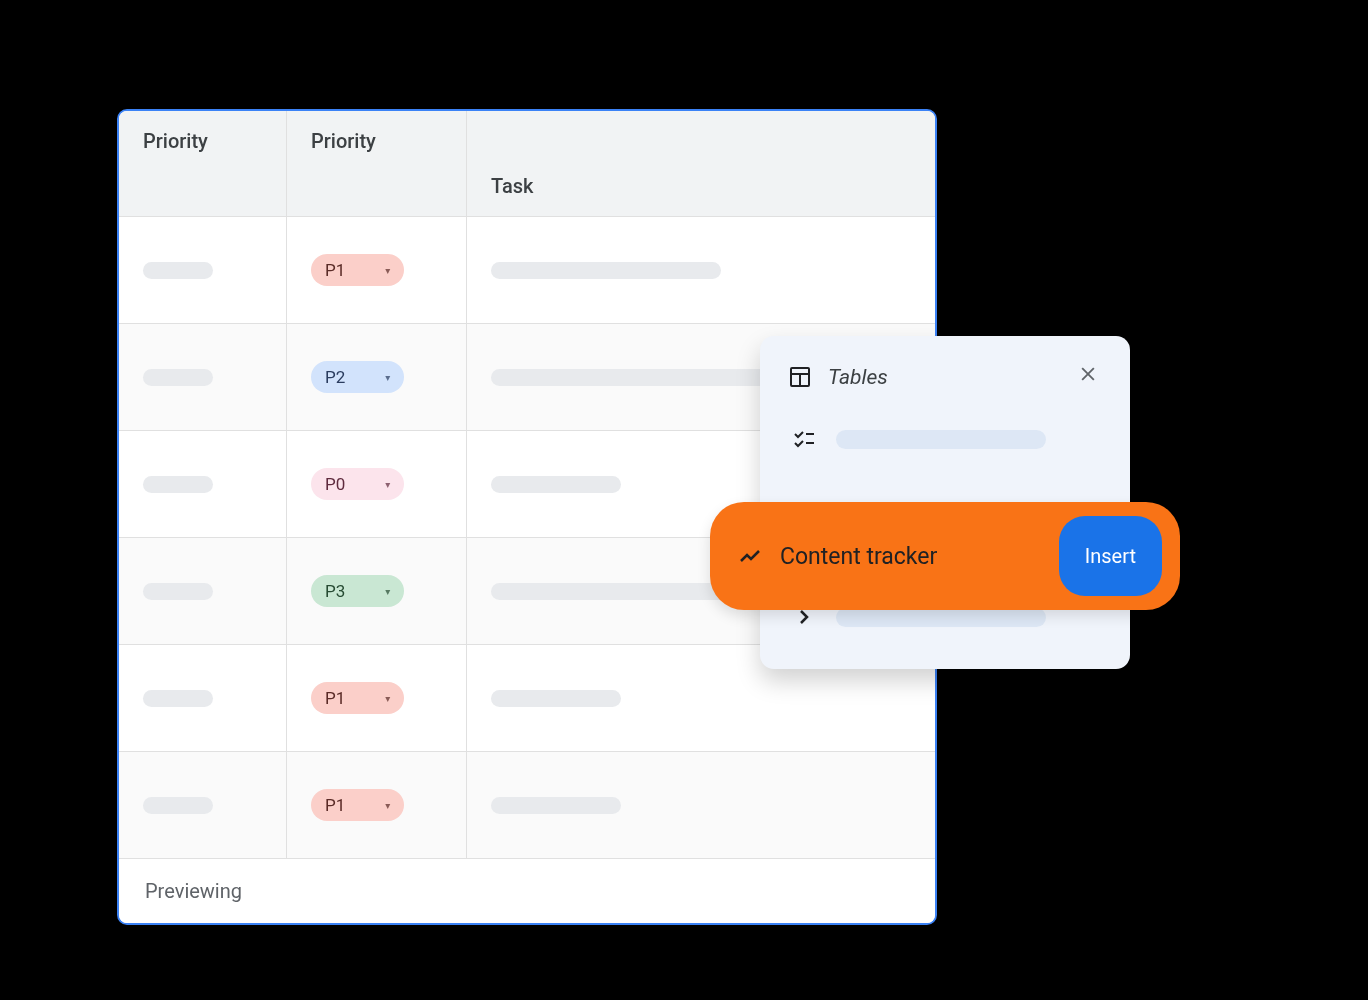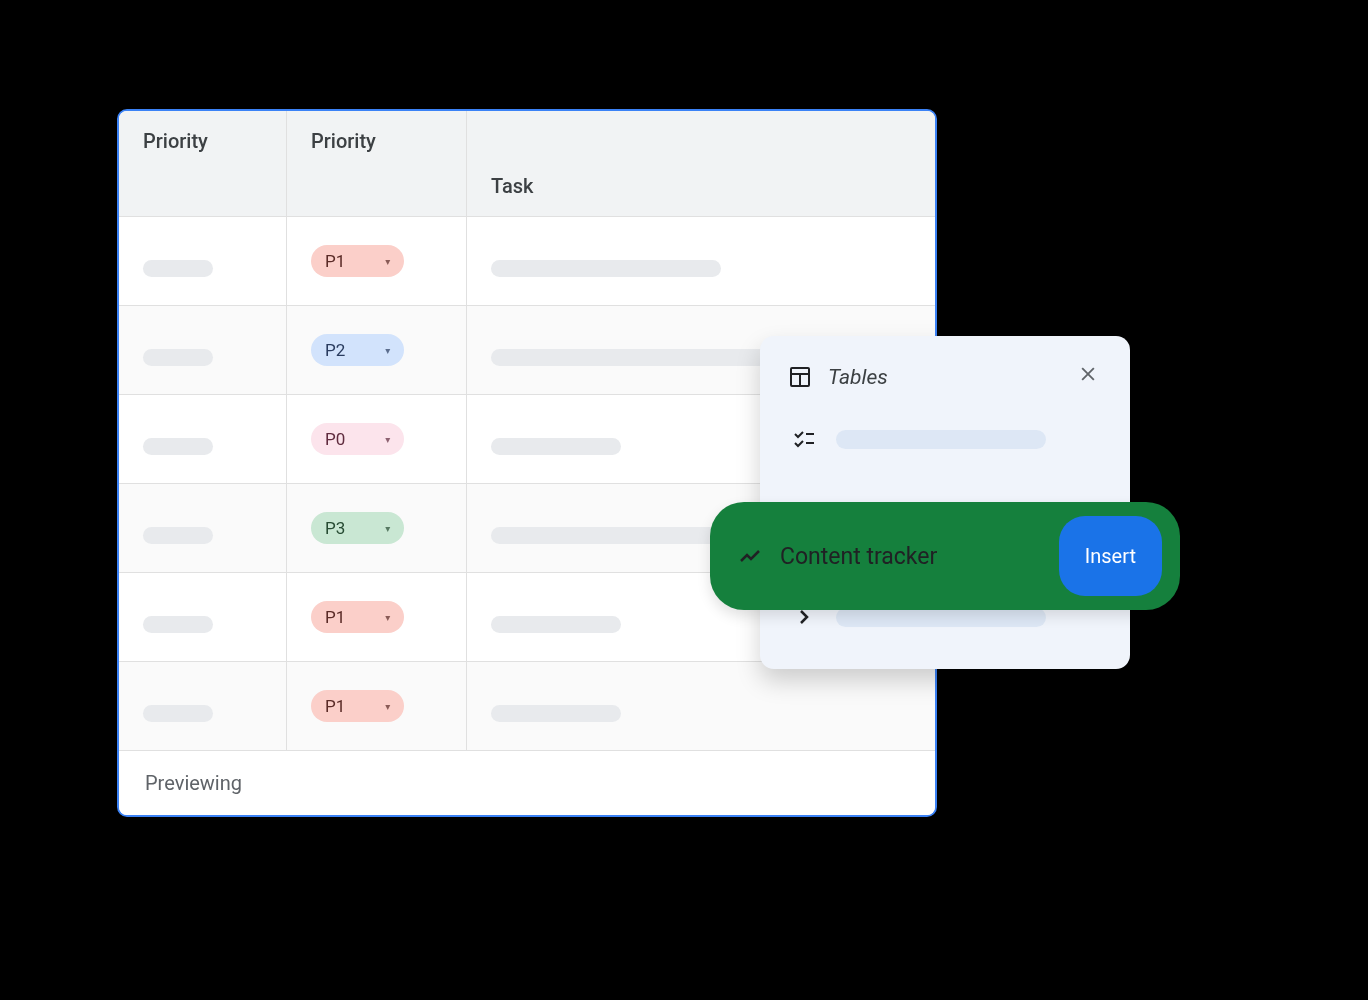--- a/index.html
+++ b/index.html
@@ -37,24 +37,24 @@
     .header-cell:last-child { border-right: none; margin-top: 45px; }
     .col-content { width: 168px; }
     .col-priority { width: 180px; }
     .col-task { flex: 1; }
     .data-row {
       display: flex;
       border-bottom: 1px solid #e0e0e0;
     }
     .data-row:nth-child(even) { background: #fafafa; }
     .data-cell {
-      padding: 28px 24px;
+      padding: 37px 24px;
       border-right: 1px solid #e0e0e0;
       display: flex;
-      align-items: flex-end;
+      align-items: center;
     }
     .data-cell:last-child { border-right: none; }
     .placeholder {
       background: #e8eaed;
       border-radius: 10px;
       height: 17px;
     }
     .placeholder.short { width: 70px; }
     .chip {
       display: inline-flex;
@@ -118,21 +118,21 @@
       background: #dde7f5;
       border-radius: 10px;
       height: 19px;
       width: 210px;
     }
     .highlighted-row {
       position: absolute;
       left: 710px;
       top: 502px;
       width: 470px;
-      background: #15803d;
+      background: #f97316;
       border-radius: 34px;
       padding: 14px 18px 14px 28px;
       display: flex;
       align-items: center;
       gap: 18px;
       box-shadow: 0 6px 14px rgba(0,0,0,0.12);
     }
     .highlighted-label {
       font-size: 23px;
       color: #202124;

